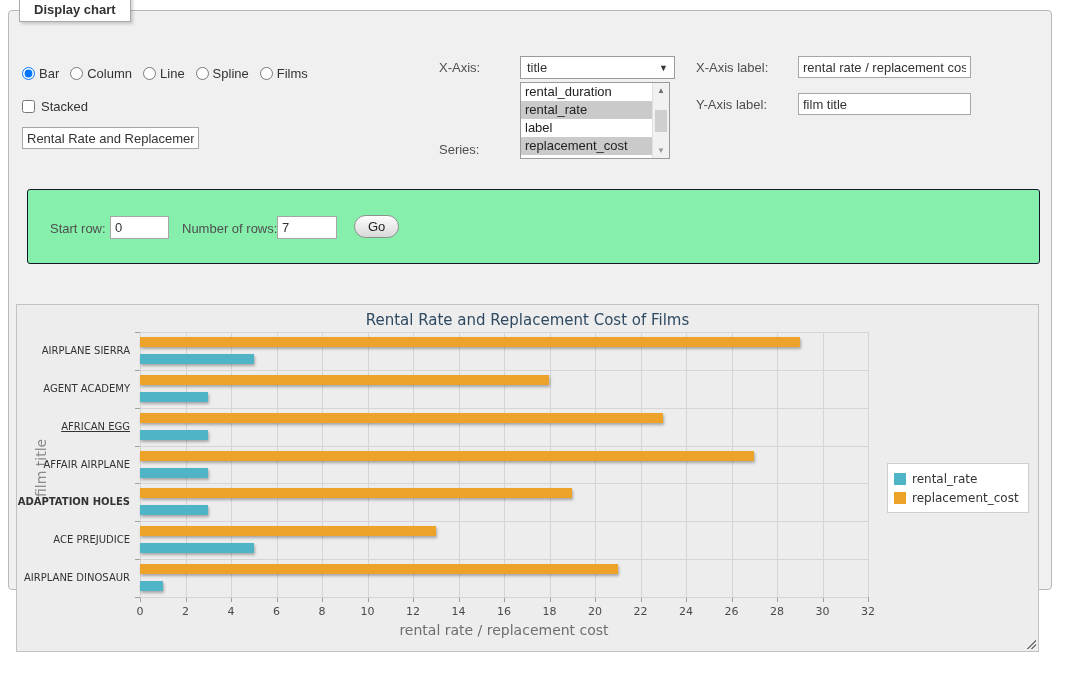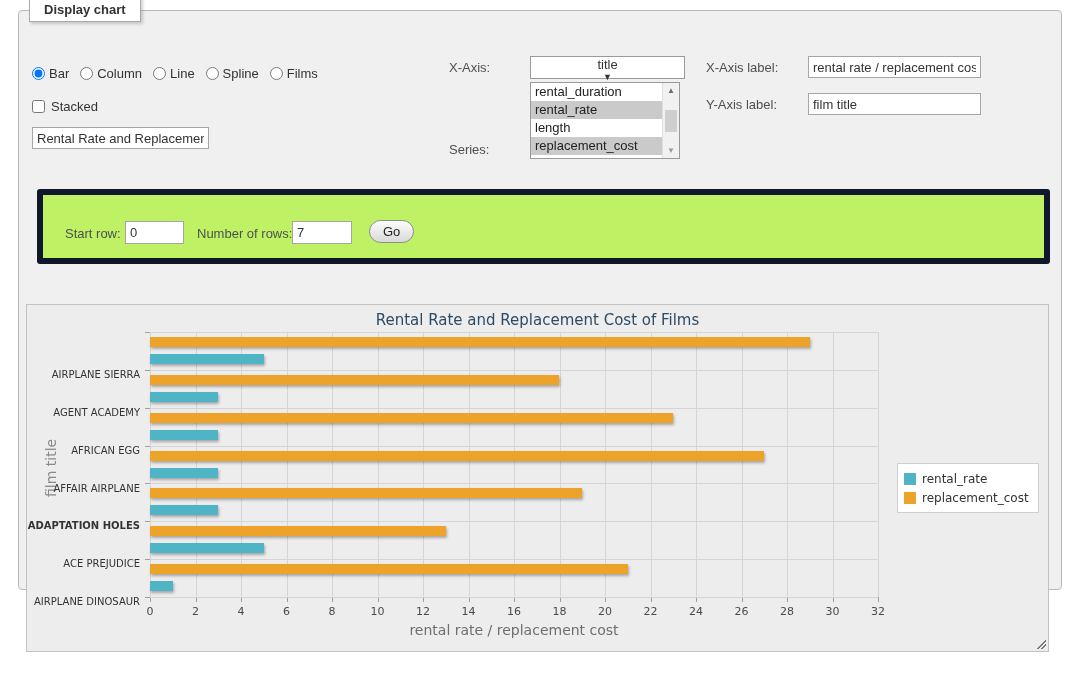--- a/index.html
+++ b/index.html
@@ -5,21 +5,21 @@
   * { box-sizing: border-box; }
   html,body { margin:0; padding:0; }
   body {
     width:1081px; height:681px; background:#ffffff;
     font-family:"Liberation Sans", sans-serif; position:relative; overflow:hidden;
   }
   .abs { position:absolute; }
 
   
   .fieldset {
-    position:absolute; left:18px; top:10px; width:1044px; height:580px;
+    position:absolute; left:8px; top:10px; width:1044px; height:580px;
     background:#f0f0f0; border:1px solid #b9b9b9; border-radius:4px;
   }
   .legend-box {
     position:absolute; left:10px; top:-14px; background:#fff;
     border:1px solid #a9a9a9; box-shadow:2px 2px 3px rgba(0,0,0,.18);
     padding:4px 14px; font-size:13px; font-weight:bold; color:#333;
   }
 
   
   .form-label { font-size:13px; color:#4f4f4f; white-space:nowrap; }
@@ -27,61 +27,61 @@
   .radio-item { display:inline-flex; align-items:center; margin-right:11px; font-size:13px; color:#333; }
   .radio-item input { margin:0 4px 0 0; }
   .chk-item { display:inline-flex; align-items:center; font-size:13px; color:#333; }
   .chk-item input { margin:0 6px 0 0; }
   .tin {
     border:1px solid #a6a6a6; font-size:13px; color:#333; padding:2px 4px;
     background:#fff; font-family:inherit; border-radius:0; outline:none;
   }
   .sel {
     background:#fff; border:1px solid #9a9a9a; font-size:13px; color:#333;
-    display:flex; align-items:center; padding:0 6px; cursor:default;flex-direction:column;
+    display:flex; align-items:center; padding:0 6px; cursor:default;
   }
   .sel .sel-text { flex:1; }
   .sel .arr { font-size:9px; color:#333; }
   .listbox { background:#fff; border:1px solid #9a9a9a; display:flex; overflow:hidden; }
   .opts { flex:1; }
   .opt { height:18px; line-height:18px; font-size:13px; color:#222; padding-left:4px; white-space:nowrap; overflow:hidden; }
   .opt.selected { background:#cacaca; }
   .sbar { width:17px; background:#f1f1f1; border-left:1px solid #e0e0e0; position:relative; }
   .sb-btn { position:absolute; left:0; width:16px; height:15px; display:flex; align-items:center; justify-content:center; font-size:8px; color:#6b6b6b; background:#f1f1f1; }
   .sb-up { top:0; }
   .sb-down { bottom:0; color:#9a9a9a; }
   .sb-thumb { position:absolute; left:2px; top:27px; width:12px; height:22px; background:#cfcfcf; }
   .go-btn {
     border:1px solid #8e8e8e; border-radius:12px;
     background:linear-gradient(#fdfdfd,#d9d9d9);
     font-size:13px; color:#222; padding:3px 13px; font-family:inherit; cursor:pointer;
   }
   .rows-panel {
     position:absolute; left:18px; top:178px; width:1013px; height:75px;
-    background:#bef264; border:6px solid #0f172a; border-radius:3px;
+    background:#86efac; border:1px solid #0f172a; border-radius:3px;
   }
 
   
   .chart {
     position:absolute; left:7px; top:293px; width:1023px; height:348px;
     background:#ededed; border:1px solid #c2c2c2;
   }
   .chart-title {
     position:absolute; left:0; right:0; top:6px; text-align:center;
     font-size:15px; color:#2e4a62; font-family:"DejaVu Sans", sans-serif;
   }
   .plot { position:absolute; left:123px; top:27px; width:728px; height:265px; }
   .vline { position:absolute; top:0; bottom:0; width:1px; background:#d5d5d5; }
   .hline { position:absolute; left:0; right:0; height:1px; background:#d5d5d5; }
   .tickmark-x { position:absolute; width:1px; height:5px; background:#9f9f9f; }
   .tickmark-y { position:absolute; width:5px; height:1px; background:#9f9f9f; }
   .bar { position:absolute; height:10px; box-shadow:1px 2px 3px rgba(0,0,0,.3); }
   .cat {
     position:absolute; width:118px; text-align:right; font-size:10px; color:#333;
-    font-family:"DejaVu Sans", sans-serif; white-space:nowrap;margin-top:24px;
+    font-family:"DejaVu Sans", sans-serif; white-space:nowrap;
   }
   .xtick {
     position:absolute; font-size:11px; color:#4a4a4a; transform:translateX(-50%);
     font-family:"DejaVu Sans", sans-serif;
   }
   .x-axis-title {
     position:absolute; left:123px; width:728px; top:317px; text-align:center;
     font-size:14px; color:#6e6e6e; font-family:"DejaVu Sans", sans-serif;
   }
   .y-axis-title {
@@ -136,21 +136,21 @@
   <div class="sel abs" style="left:511px;top:45px;width:155px;height:23px;">
     <span class="sel-text">title</span>
     <span class="arr">▼</span>
   </div>
 
   <div class="form-label r-align abs" style="left:430px;top:131px;width:73px;">Series:</div>
   <div class="listbox abs" style="left:511px;top:71px;width:150px;height:77px;">
     <div class="opts">
         <div class="opt">rental_duration</div>
         <div class="opt selected">rental_rate</div>
-        <div class="opt">length</div>
+        <div class="opt">label</div>
         <div class="opt selected">replacement_cost</div>
       </div>
     <div class="sbar">
       <div class="sb-btn sb-up">▲</div>
       <div class="sb-thumb"></div>
       <div class="sb-btn sb-down">▼</div>
     </div>
   </div>
 
   <div class="form-label r-align abs" style="left:687px;top:49px;width:92px;">X-Axis label:</div>
@@ -247,21 +247,21 @@
         <div class="bar" style="left: 0px; top: 232.143px; width: 477.522px; background: rgb(237, 163, 42);"></div>
         <div class="bar" style="left: 0px; top: 22px; width: 113.522px; background: rgb(79, 180, 197);"></div>
         <div class="bar" style="left: 0px; top: 59.8571px; width: 68.0225px; background: rgb(79, 180, 197);"></div>
         <div class="bar" style="left: 0px; top: 97.7143px; width: 68.0225px; background: rgb(79, 180, 197);"></div>
         <div class="bar" style="left: 0px; top: 135.571px; width: 68.0225px; background: rgb(79, 180, 197);"></div>
         <div class="bar" style="left: 0px; top: 173.429px; width: 68.0225px; background: rgb(79, 180, 197);"></div>
         <div class="bar" style="left: 0px; top: 211.286px; width: 113.522px; background: rgb(79, 180, 197);"></div>
         <div class="bar" style="left: 0px; top: 249.143px; width: 22.5225px; background: rgb(79, 180, 197);"></div>
         <div class="cat" style="left: -128px; top: 12.9286px;">AIRPLANE SIERRA</div>
         <div class="cat" style="left: -128px; top: 50.7857px;">AGENT ACADEMY</div>
-        <div class="cat" style="left: -128px; top: 88.6429px;">AFRICAN EGG</div>
+        <div class="cat" style="left: -128px; top: 88.6429px; text-decoration: underline;">AFRICAN EGG</div>
         <div class="cat" style="left: -128px; top: 126.5px;">AFFAIR AIRPLANE</div>
         <div class="cat" style="left: -128px; top: 164.357px; font-weight: bold;">ADAPTATION HOLES</div>
         <div class="cat" style="left: -128px; top: 202.214px;">ACE PREJUDICE</div>
         <div class="cat" style="left: -128px; top: 240.071px;">AIRPLANE DINOSAUR</div>
       </div>
     <div class="x-axis-title">rental rate / replacement cost</div>
     <div class="chart-legend">
         <div class="legend-item">
           <span class="swatch" style="background: rgb(79, 180, 197);"></span>
           <span class="legend-label">rental_rate</span>

